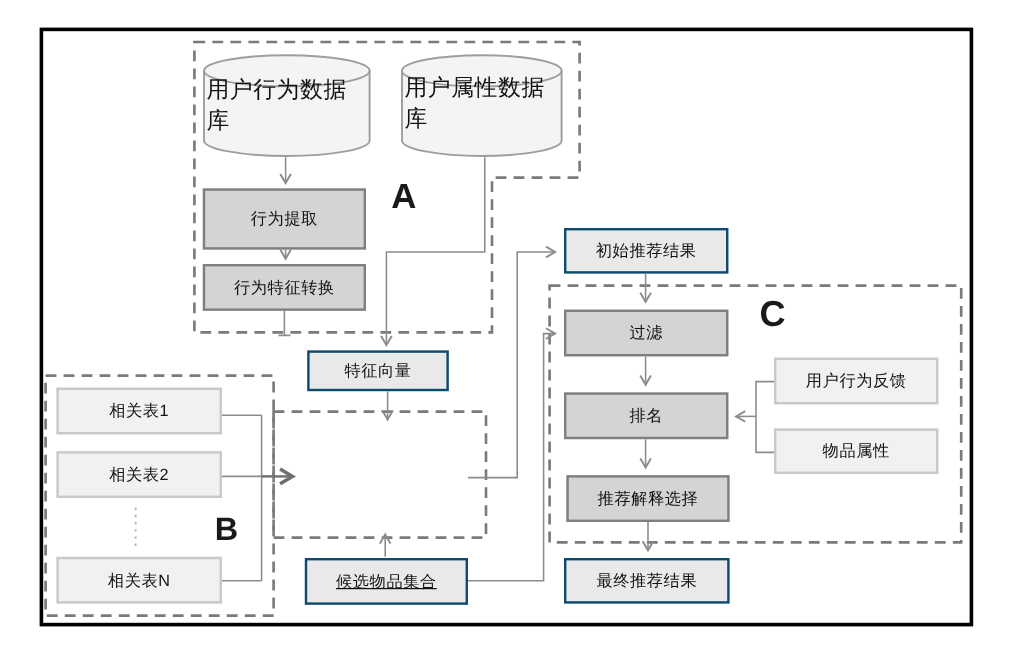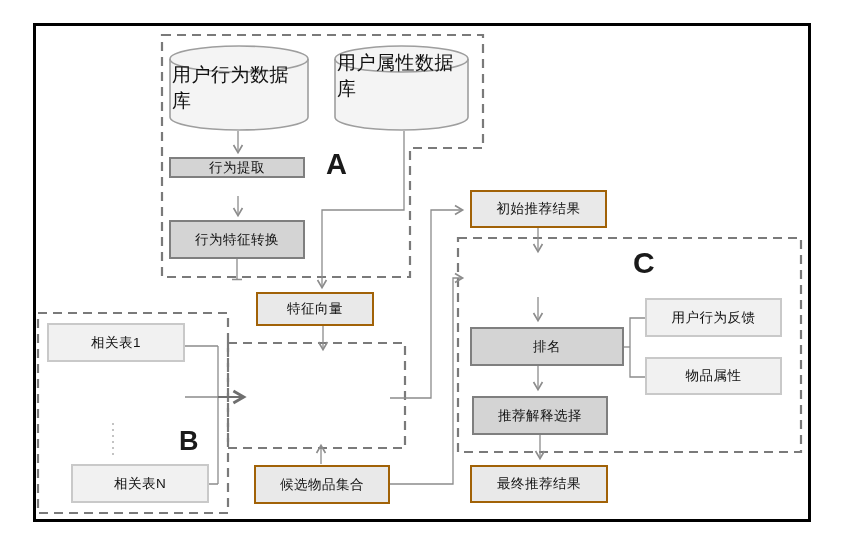--- a/index.html
+++ b/index.html
@@ -11,21 +11,21 @@
     position:absolute;left:33px;top:23px;width:778px;height:499px;
     border:3px solid #000;box-sizing:border-box;background:#fff;
   }
   svg.layer{position:absolute;left:0;top:0;width:863px;height:542px;pointer-events:none;}
   .node{
     position:absolute;display:flex;align-items:center;justify-content:center;
     box-sizing:border-box;text-align:center;font-size:13.5px;line-height:1.45;
     letter-spacing:0.5px;white-space:pre-line;
   }
   .dark{background:#d4d4d4;border:2px solid #7f7f7f;}
-  .light{background:#e9e9e9;border:2px solid #a16207;}
+  .light{background:#e9e9e9;border:2px solid #0c4a6e;}
   .lighter{background:#f1f1f1;border:2px solid #c9c9c9;}
   .cyl-label{position:absolute;display:flex;align-items:center;justify-content:center;
     font-size:19px;letter-spacing:0.5px;}
   .group-label{position:absolute;font-weight:bold;color:#1a1a1a;}
   .lblA{left:326px;top:148px;font-size:29px;}
   .lblB{left:179px;top:426px;font-size:27px;}
   .lblC{left:633px;top:246px;font-size:30px;}
 </style>
 </head>
 <body>
@@ -74,32 +74,34 @@
       <path d="M646,318 H630 V377 H646"></path>
       <path d="M630,347 H614" marker-end="url(#arr)"></path>
     </g>
     <path d="M218,397 H243" stroke="#6f6f6f" stroke-width="2" fill="none" marker-end="url(#arrBold)"></path>
     <path d="M113,423 V458" stroke="#b5b5b5" stroke-width="1.6" stroke-dasharray="2 4" fill="none"></path>
   </svg>
 
   <div class="cyl-label" style="left:172px;top:74px;width:134px;height:28px;">
       <span>用户行为数据库</span>
     </div>
-  <div class="cyl-label" style="left:337px;top:62px;width:132px;height:28px;">
+  <div class="cyl-label" style="left:337px;top:72px;width:132px;height:28px;">
       <span>用户属性数据库</span>
     </div>
 
-  <div class="node dark" style="left:169px;top:157px;width:136px;height:21px;">行为提取</div>
+  <div class="node dark" style="left:169px;top:157px;width:136px;height:51px;">行为提取</div>
   <div class="node dark" style="left:169px;top:220px;width:136px;height:39px;text-align:center;">行为特征转换</div>
   <div class="node light" style="left:256px;top:292px;width:118px;height:34px;">特征向量</div>
   <div class="node lighter" style="left:47px;top:323px;width:138px;height:39px;">相关表1</div>
-  <div class="node lighter" style="left:47px;top:464px;width:138px;height:39px;margin-left:24px;">相关表N</div>
-  <div class="node light" style="left:254px;top:465px;width:136px;height:39px;">候选物品集合</div>
+  <div class="node lighter" style="left:47px;top:376px;width:138px;height:39px;">相关表2</div>
+  <div class="node lighter" style="left:47px;top:464px;width:138px;height:39px;">相关表N</div>
+  <div class="node light" style="left:254px;top:465px;width:136px;height:39px;text-decoration:underline;">候选物品集合</div>
   <div class="node light" style="left:470px;top:190px;width:137px;height:38px;">初始推荐结果</div>
-  <div class="node dark" style="left:470px;top:327px;width:154px;height:39px;">排名</div>
+  <div class="node dark" style="left:470px;top:258px;width:137px;height:39px;">过滤</div>
+  <div class="node dark" style="left:470px;top:327px;width:137px;height:39px;">排名</div>
   <div class="node lighter" style="left:645px;top:298px;width:137px;height:39px;">用户行为反馈</div>
   <div class="node lighter" style="left:645px;top:357px;width:137px;height:38px;text-align:right;">物品属性</div>
   <div class="node dark" style="left:472px;top:396px;width:136px;height:39px;">推荐解释选择</div>
   <div class="node light" style="left:470px;top:465px;width:138px;height:38px;">最终推荐结果</div>
 
   <div class="group-label lblA">A</div>
   <div class="group-label lblB">B</div>
   <div class="group-label lblC">C</div>
 </div>
 

